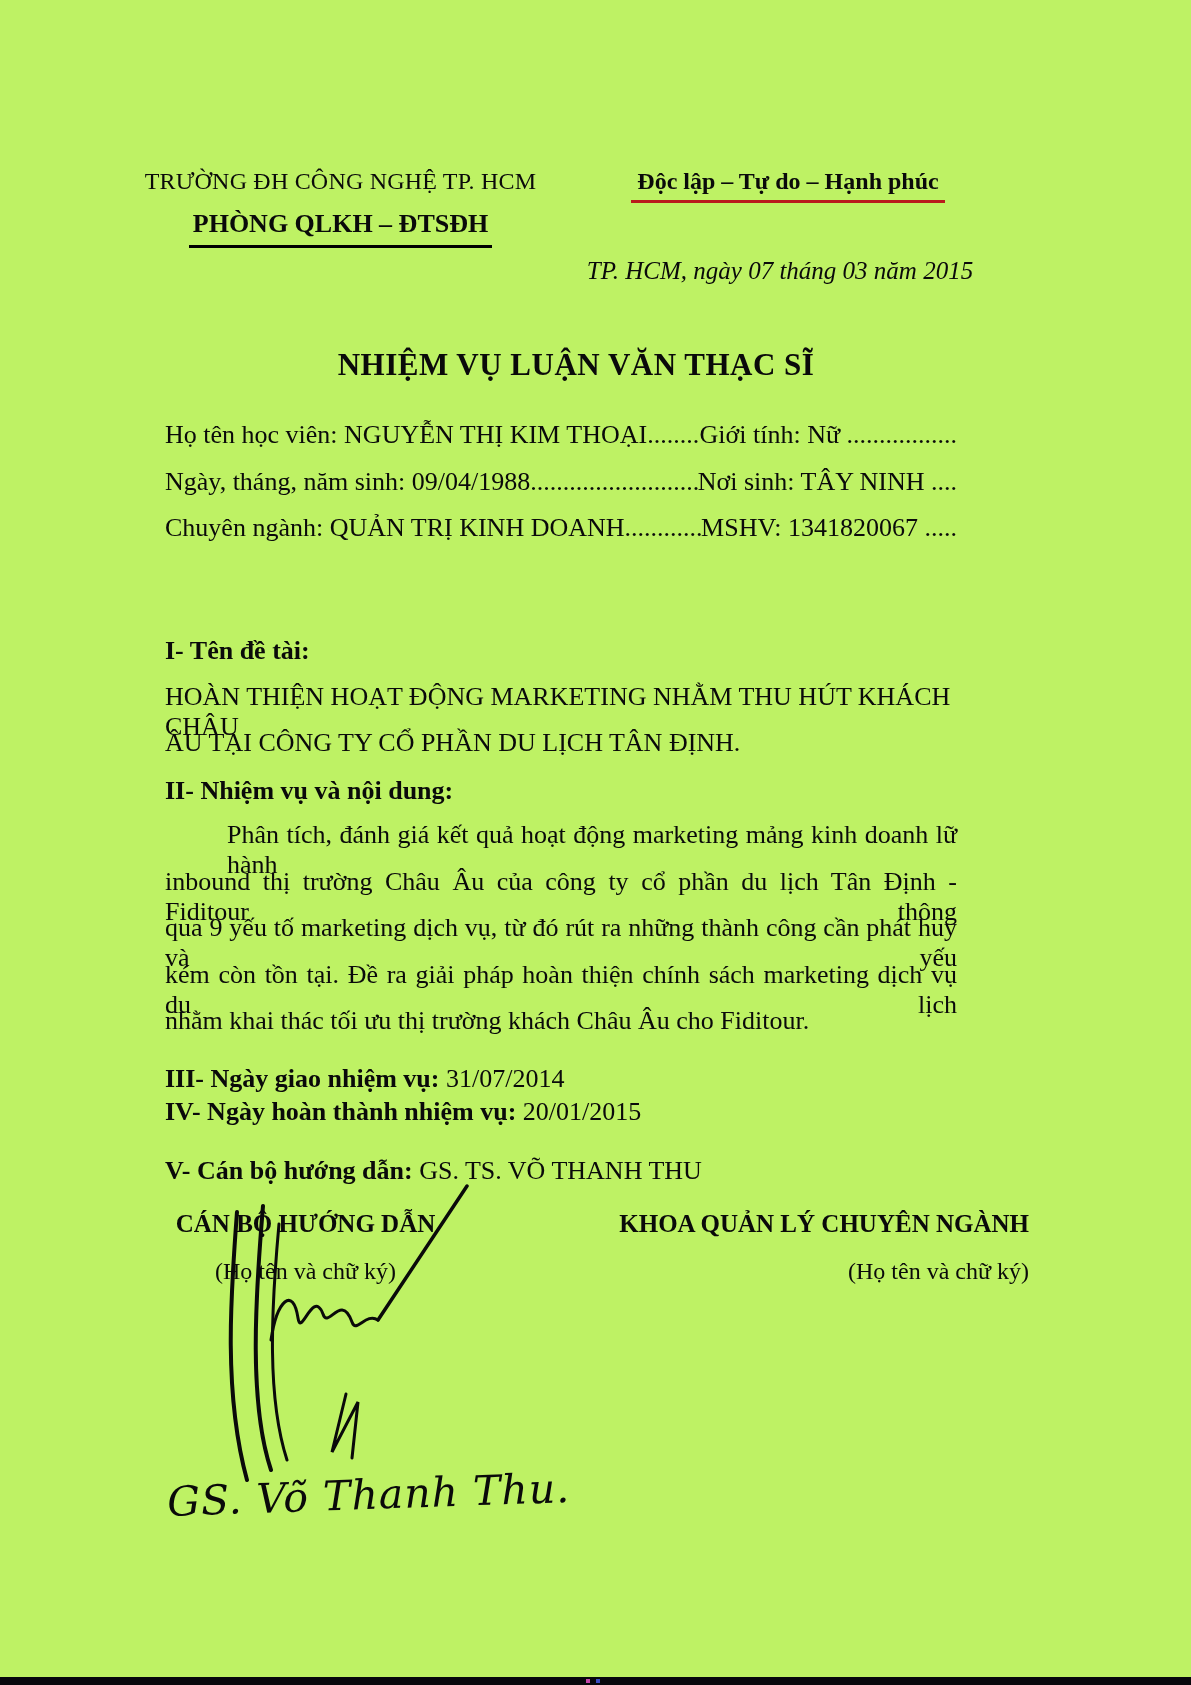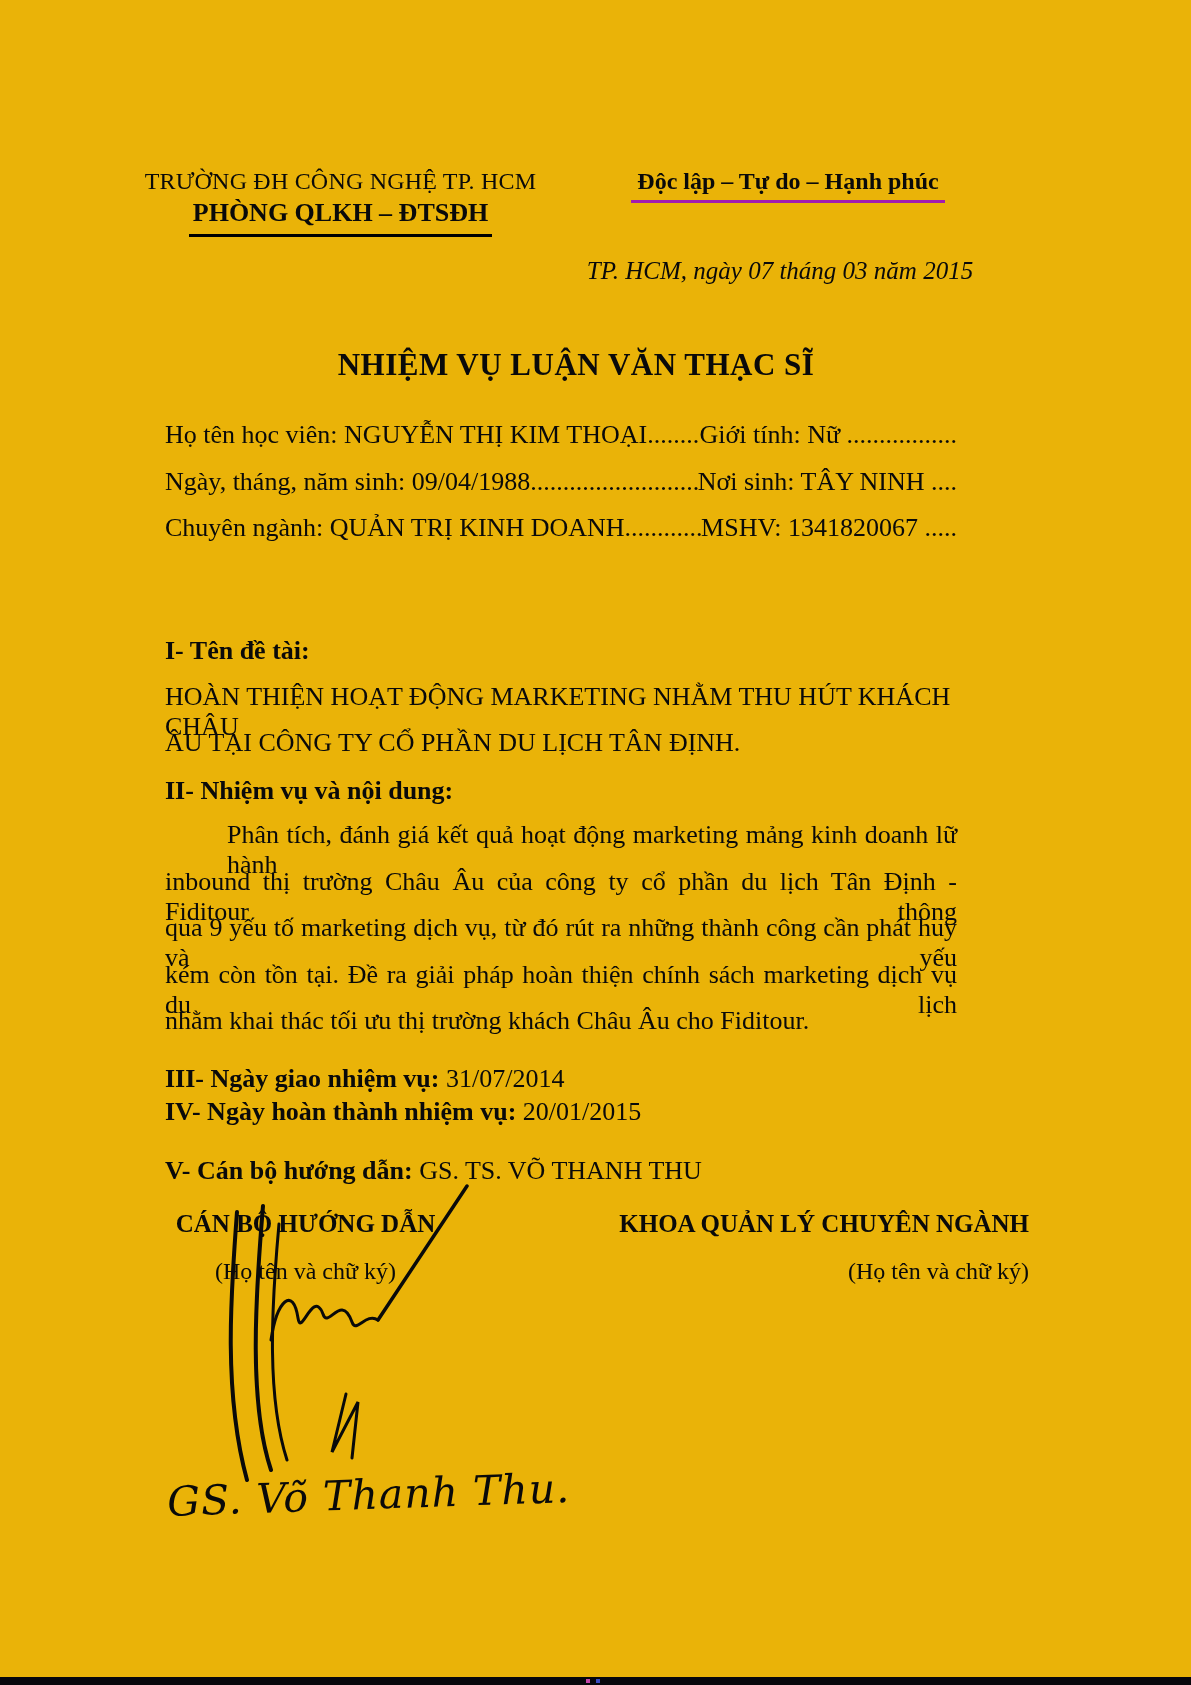--- a/index.html
+++ b/index.html
@@ -1,31 +1,31 @@
 <!DOCTYPE html>
 <html><head>
 <meta charset="utf-8">
 <style>
   html,body { margin:0; padding:0; background:#e8e8e8; }
   .page {
     position:relative; width:1191px; height:1685px; margin:0 auto;
-    background:#eab308; color:#0a0a0a; overflow:hidden;
+    background:#bef264; color:#0a0a0a; overflow:hidden;
     font-family:"Liberation Serif","DejaVu Serif",serif;
   }
   .abs { position:absolute; }
 
   
   .hdr-left  { left:128px; top:168px; width:425px; text-align:center; }
   .hdr-left .l1 { font-size:24px; letter-spacing:0.2px; }
-  .hdr-left .l2 { font-size:26px; font-weight:bold; margin-top:3px; }
+  .hdr-left .l2 { font-size:26px; font-weight:bold; margin-top:14px; }
   .hdr-left .l2 span { display:inline-block; border-bottom:3px solid #000; padding:0 4px 6px 4px; }
   .hdr-right { left:538px; top:163px; width:500px; text-align:center; }
   .hdr-right .l1 { font-size:25px; font-weight:bold; }
   .hdr-right .l2 { font-size:24px; font-weight:bold; margin-top:5px; }
-  .hdr-right .l2 span { display:inline-block; border-bottom:3px solid #a21caf; padding:0 6px 5px 6px; }
+  .hdr-right .l2 span { display:inline-block; border-bottom:3px solid #b91c1c; padding:0 6px 5px 6px; }
   .date-line { left:560px; top:257px; width:440px; text-align:center;
                font-style:italic; font-size:25px; }
 
   
   .doc-title { left:16px; top:347px; width:1120px; text-align:center;
                font-size:31px; font-weight:bold; letter-spacing:0.5px; }
 
   
   .fields { left:165px; top:420px; width:792px; font-size:26px; }
   .field-row { display:flex; height:46.5px; align-items:baseline;

